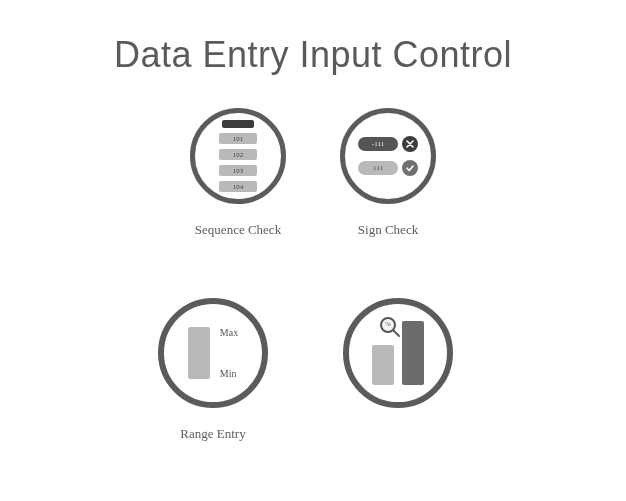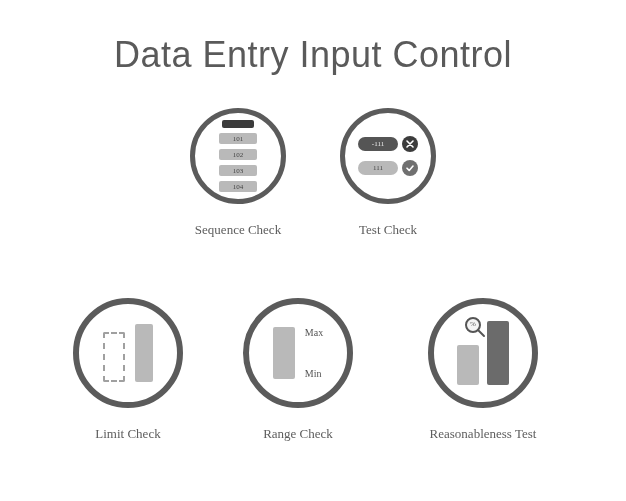--- a/index.html
+++ b/index.html
@@ -183,61 +183,51 @@
         <div class="row2">
           <div class="pill light">111</div>
           <div class="mark ok">
             <svg width="10" height="10" viewBox="0 0 10 10">
                 <path d="M2 5.2 L4.2 7.4 L8 3" fill="none" stroke="#fff" stroke-width="1.6" stroke-linecap="round" stroke-linejoin="round"></path>
               </svg>
           </div>
         </div>
       </div>
     </div>
-    <div class="label">Test Check</div>
+    <div class="label">Sign Check</div>
   </div>
 
 
 </div>
 
 <div class="row bot">
 
-  <div class="item">
-    <div class="ring wide">
-      <div class="lc">
-        <div class="dashed"></div>
-        <div class="solid"></div>
-      </div>
-    </div>
-    <div class="label">Limit Check</div>
-  </div>
 
   <div class="item">
     <div class="ring wide">
       <div class="rc">
         <div class="bar"></div>
         <div class="labels">
           <span>Max</span>
           <span>Min</span>
         </div>
       </div>
     </div>
-    <div class="label">Range Check</div>
+    <div class="label">Range Entry</div>
   </div>
 
   <div class="item" style="width:140px">
     <div class="ring wide">
       <div class="rt">
         <div class="mag2">
           <svg width="24" height="24" viewBox="0 0 24 24">
             <circle cx="10" cy="10" r="7" fill="#f3f3f3" stroke="#555" stroke-width="2"></circle>
             <line x1="15" y1="15" x2="21" y2="21" stroke="#555" stroke-width="2" stroke-linecap="round"></line>
           </svg>
         </div>
         <div class="pct">%</div>
         <div class="b1"></div>
         <div class="b2"></div>
       </div>
     </div>
-    <div class="label">Reasonableness Test</div>
   </div>
 
 </div>
 
 </body></html>

